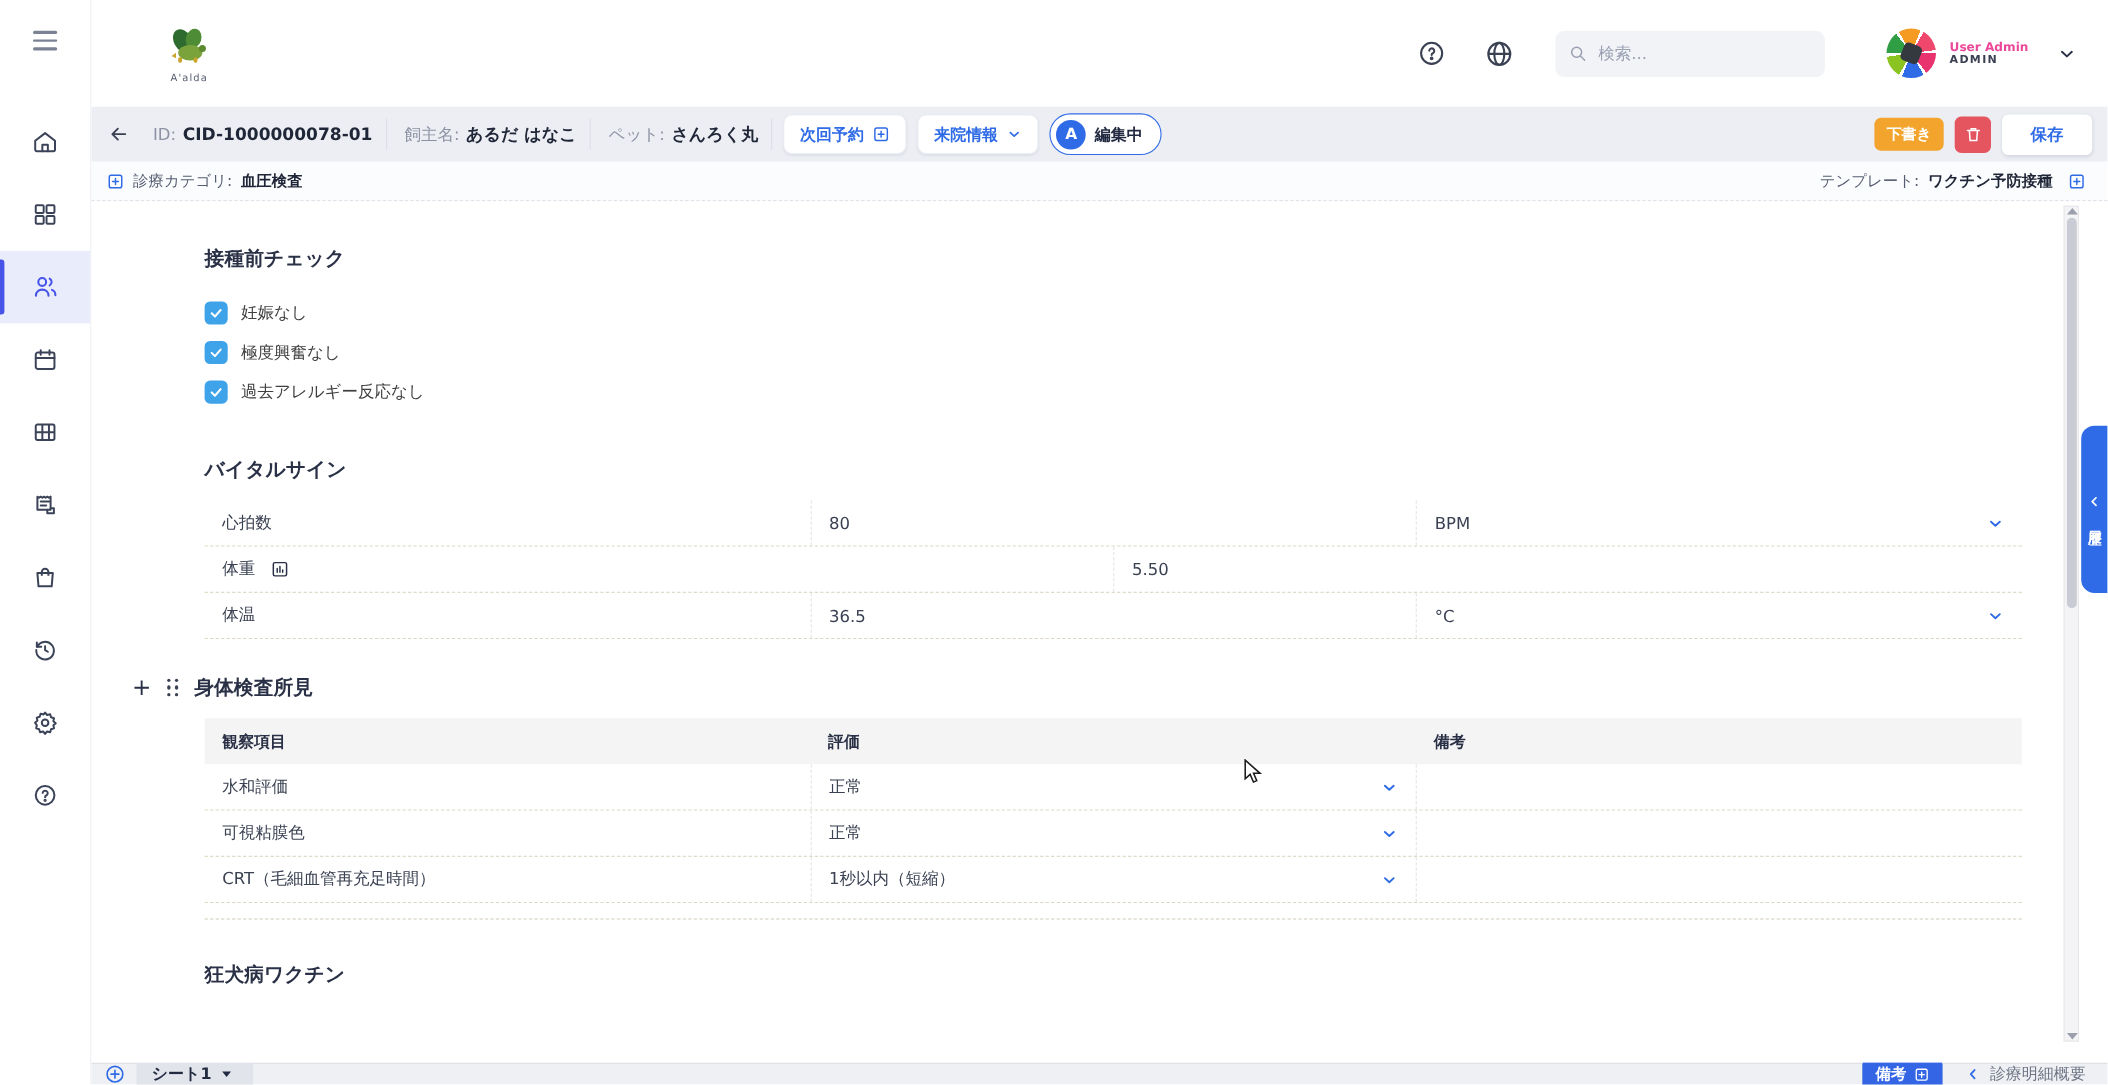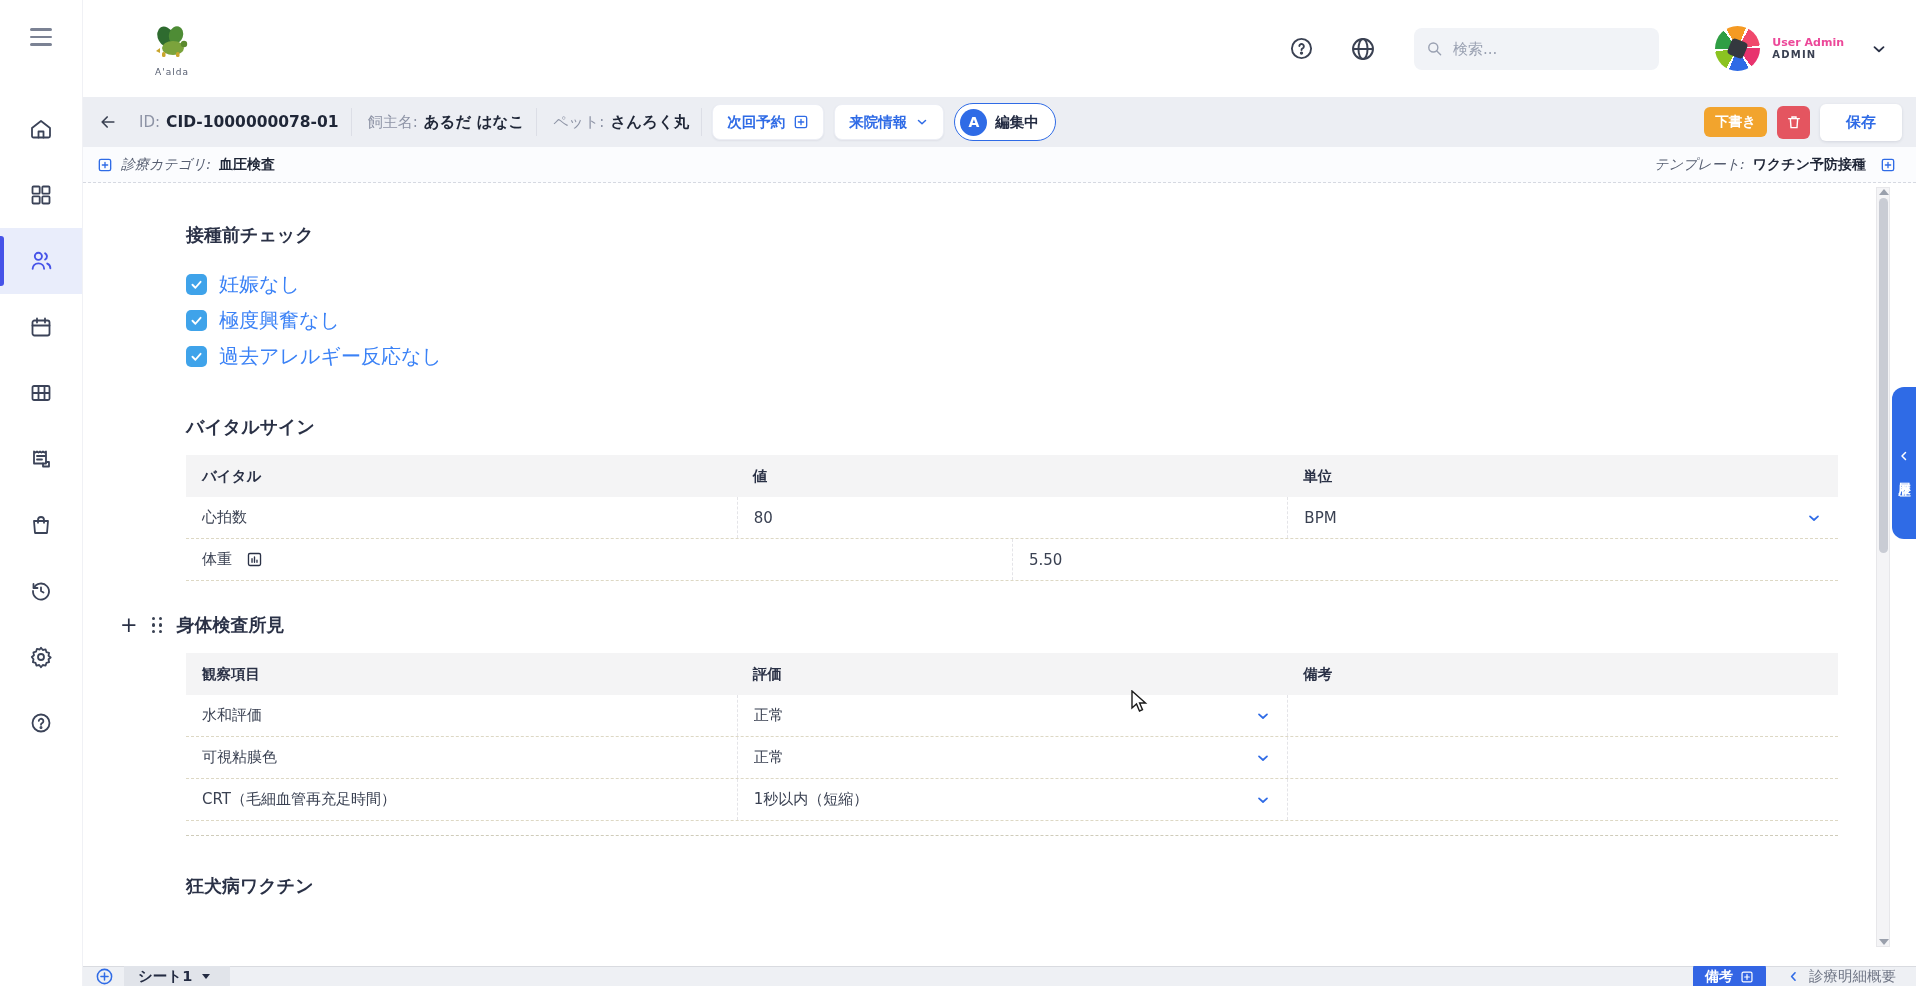--- a/index.html
+++ b/index.html
@@ -75,31 +75,31 @@
     padding:6px 11px; cursor:default; }
   .trash-btn { width:33px; height:33px; background:#e45560; border:none; border-radius:6px;
     display:flex; align-items:center; justify-content:center; cursor:pointer; }
   .save-btn { background:#fff; border:none; box-shadow:0 1px 3px rgba(40,50,80,.12); border-radius:6px;
     height:37px; padding:0 26px; color:#2f6be6; font-size:15px; font-weight:bold; cursor:pointer;
     font-family:Liberation Mono, monospace; }
 
   
   .category-bar { height:36px; background:#fbfcfe; border-bottom:1px dashed #d6d9e1;
     display:flex; align-items:center; padding:0 20px 0 14px; gap:8px; font-size:14px; }
-  .cat-label { color:#555d70;font-style:italic; }
+  .cat-label { color:#555d70; }
   .cat-value { color:#1f2637; font-weight:bold; }
   .cb-spacer { flex:1; }
 
   
   .content { flex:1; background:#fff; padding:40px 78px 0 103px; position:relative; overflow:hidden; }
   .sec-title { font-size:18px; font-weight:bold; color:#2a3146; }
   .check-list { margin-top:24px; display:flex; flex-direction:column; gap:10px; }
   .check-row { display:flex; align-items:center; gap:12px; height:26px; cursor:pointer; }
   .checkbox { width:21px; height:21px; border-radius:5px; background:#3fa3ea; display:flex; align-items:center; justify-content:center; }
-  .check-label { font-size:20px; color:#3b82f6; }
+  .check-label { font-size:15px; color:#404040; }
 
   .vitals-title { margin-top:46px; }
   .table { margin-top:16px; width:100%; }
   .t-head { display:flex; background:#f4f4f5; height:42px; align-items:center; }
   .t-head .cell { font-weight:bold; font-size:14.5px; color:#2a3146; }
   .t-row { display:flex; height:42px; align-items:center; border-bottom:1px dashed #ddd8c4; background:#fff; }
   .cell { flex:1 1 33.33%; padding:0 16px; display:flex; align-items:center; font-size:15px; color:#3a4152; position:relative; height:100%; }
   .t-row .cell + .cell { border-left:1px dashed #e4e4e8; }
   .cell .chev { position:absolute; right:16px; }
   .exam-title-row { margin-top:32px; display:flex; align-items:center; gap:14px; }
@@ -351,44 +351,49 @@
               <svg width="13" height="13" viewBox="0 0 24 24" fill="none" stroke="#fff" stroke-width="3.4" stroke-linecap="round" stroke-linejoin="round">
                 <path d="M4.5 12.5 10 18 19.5 7"></path>
               </svg>
             </span>
           <span class="check-label">過去アレルギー反応なし</span>
         </div>
       </div>
 
       <h2 class="sec-title vitals-title">バイタルサイン</h2>
       <div class="table">
-        <div class="t-head">
-          <div class="cell">バイタル</div>
-          <div class="cell">値</div>
-          <div class="cell">単位</div>
-        </div>
         <div class="t-row">
           <div class="cell">心拍数</div>
           <div class="cell">80</div>
           <div class="cell">
               <span>BPM</span>
             <svg class="chev" width="16" height="16" viewBox="0 0 24 24" fill="none" stroke="#2f6be6" stroke-width="2.6" stroke-linecap="round" stroke-linejoin="round">
                 <path d="M6 9.5 12 15l6-5.5"></path>
               </svg>
           </div>
         </div>
         <div class="t-row">
           <div class="cell">
               <span>体重</span>
             <svg width="17" height="17" viewBox="0 0 24 24" fill="none" stroke="#2a3146" stroke-width="1.9" style="margin-left:14px">
                 <rect x="3.5" y="3.5" width="17" height="17" rx="2"></rect>
                 <path d="M8.5 16v-5M12 16V8.5M15.5 16v-3" stroke-linecap="round"></path>
               </svg>
           </div>
           <div class="cell">5.50</div>
+        </div>
+        <div class="t-row">
+          <div class="cell">体温</div>
+          <div class="cell">36.5</div>
+          <div class="cell">
+              <span>°C</span>
+            <svg class="chev" width="16" height="16" viewBox="0 0 24 24" fill="none" stroke="#2f6be6" stroke-width="2.6" stroke-linecap="round" stroke-linejoin="round">
+                <path d="M6 9.5 12 15l6-5.5"></path>
+              </svg>
+          </div>
         </div>
       </div>
 
       <div class="exam-title-row">
         <span class="tool-plus">+</span>
         <span class="drag-dots">
             <i></i>
             <i></i>
             <i></i>
             <i></i>

